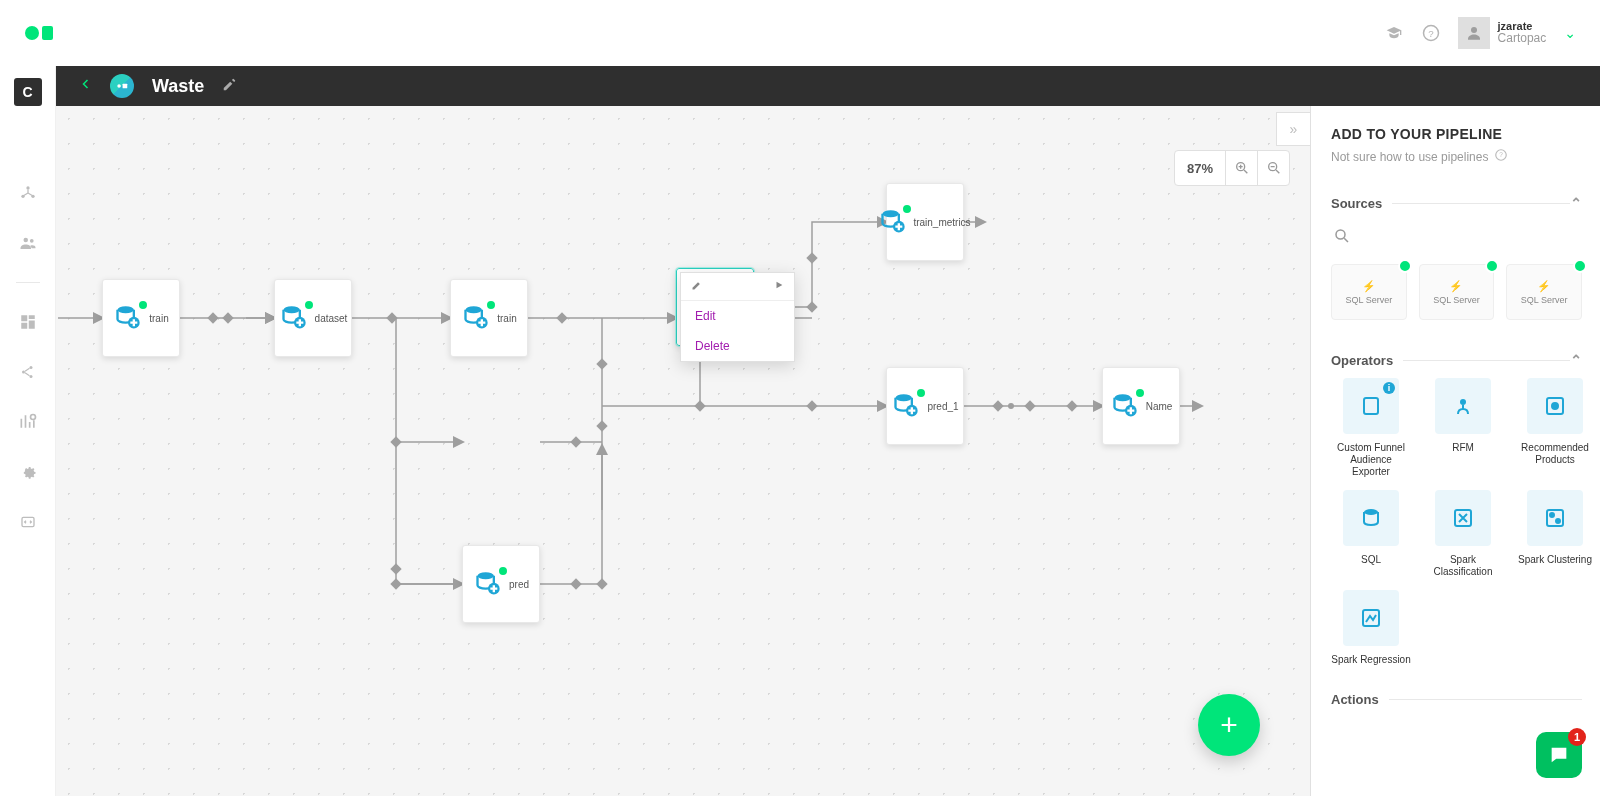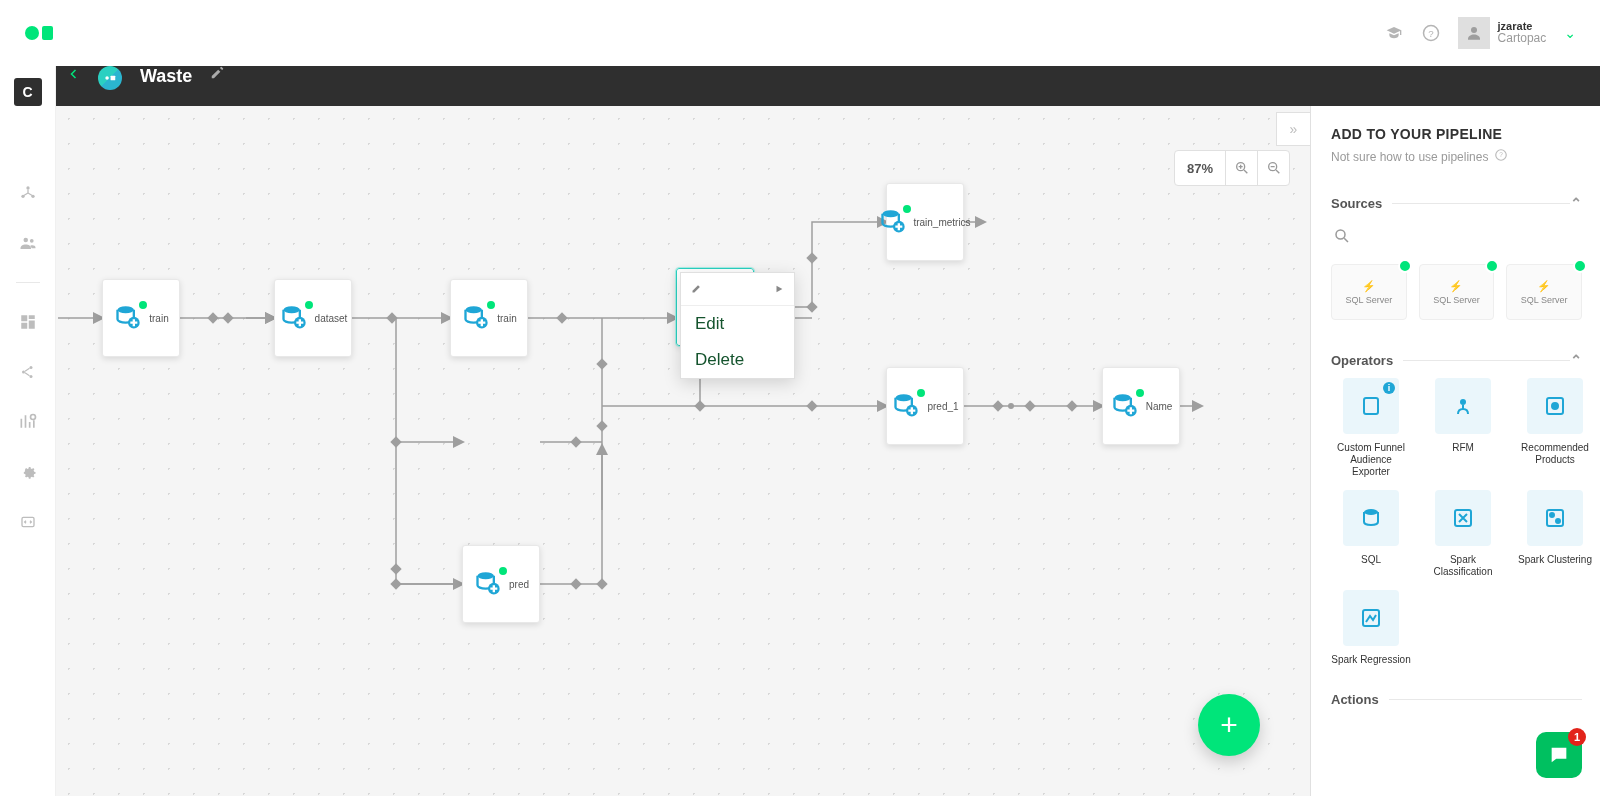--- a/index.html
+++ b/index.html
@@ -21,21 +21,21 @@
   .topbar-right{display:flex;align-items:center;gap:18px}
   .topbar-right .muted-icon{color:#b5b5b5;font-size:18px;display:flex;align-items:center}
   .avatar{width:32px;height:32px;background:#dfdfdf;display:flex;align-items:center;justify-content:center;color:#9e9e9e}
   .user-block{display:flex;align-items:center;gap:8px}
   .user-text{line-height:1.1}
   .user-text .u-name{font-weight:700;color:#333;font-size:11px}
   .user-text .u-org{color:#9a9a9a;font-size:12px}
   .chev-down{color:var(--green);font-size:14px;margin-left:10px}
 
   
-  .titlebar{height:40px;background:var(--dark);display:flex;align-items:flex-start;gap:18px;padding:0 12px;color:#fff;margin-left:56px;margin-right:0}
+  .titlebar{height:40px;background:var(--dark);display:flex;align-items:center;gap:18px;padding:0 24px;color:#fff;margin-left:56px;margin-right:0}
   .titlebar .back{color:var(--green);font-size:18px;font-weight:700}
   .titlebar .chip{width:24px;height:24px;border-radius:50%;background:linear-gradient(135deg,#2bd0c1 0%,#2bd0c1 50%,#2bb5d0 50%,#2bb5d0 100%);display:flex;align-items:center;justify-content:center}
   .titlebar .title{font-weight:600;font-size:18px;color:#fff}
   .titlebar .pencil{color:#aaa;font-size:14px}
 
   
   .sidebar{position:absolute;top:66px;left:0;width:56px;bottom:0;background:#fff;border-right:1px solid #f0f0f0;padding-top:12px;display:flex;flex-direction:column;align-items:center;gap:28px}
   .sidebar .sq{width:28px;height:28px;background:#2f2f2f;color:#fff;display:flex;align-items:center;justify-content:center;font-weight:700;border-radius:3px;font-size:14px}
   .side-icon{color:#bdbdbd;width:22px;height:22px;display:flex;align-items:center;justify-content:center;font-size:18px}
   .sidebar hr{width:24px;border:none;border-top:1px solid #e8e8e8;margin:0}
@@ -58,21 +58,21 @@
 
   
   .node{position:absolute;width:78px;height:78px;background:#fff;border:1px solid #e8e8e8;border-radius:3px;box-shadow:0 2px 6px rgba(0,0,0,0.12);display:flex;align-items:center;justify-content:center;gap:6px}
   .node.selected{border:1px solid #2bd0c1;outline:1px solid #a8eee5}
   .node .n-icon{position:relative;width:30px;height:30px;display:flex;align-items:center;justify-content:center}
   .node .n-icon svg{display:block}
   .node .n-badge{position:absolute;top:-4px;right:-6px;width:12px;height:12px;border-radius:50%;background:var(--green);border:2px solid #fff}
   .node .n-label{font-size:10px;color:#555;white-space:nowrap}
 
   
-  .cmenu{position:absolute;width:115px;background:#fff;border:1px solid #e0e0e0;box-shadow:0 4px 16px rgba(0,0,0,0.15);font-size:17px;color:#14532d}
+  .cmenu{position:absolute;width:115px;background:#fff;border:1px solid #e0e0e0;box-shadow:0 4px 16px rgba(0,0,0,0.15);font-size:12px;color:#a21caf}
   .cmenu .cm-row{padding:8px 14px;cursor:pointer}
   .cmenu .ico-row{display:flex;justify-content:space-between;padding:6px 10px;border-bottom:1px solid #eee;color:#888}
 
   
   .panel{width:290px;border-left:1px solid var(--grey-border);background:#fff;padding:20px 10px 0 20px;overflow-y:auto;position:relative}
   .panel::-webkit-scrollbar{width:10px}
   .panel::-webkit-scrollbar-thumb{background:#ccc;border-radius:5px}
   .panel h2{margin:0 0 6px 0;font-size:14px;font-weight:700;letter-spacing:.3px;color:#333}
   .panel .sub{color:#9a9a9a;font-size:12px;margin-bottom:20px;display:flex;align-items:center;gap:6px}
   .section-head{display:flex;align-items:center;justify-content:space-between;padding:10px 8px 10px 0;color:#555;font-size:13px;font-weight:600;cursor:pointer}

